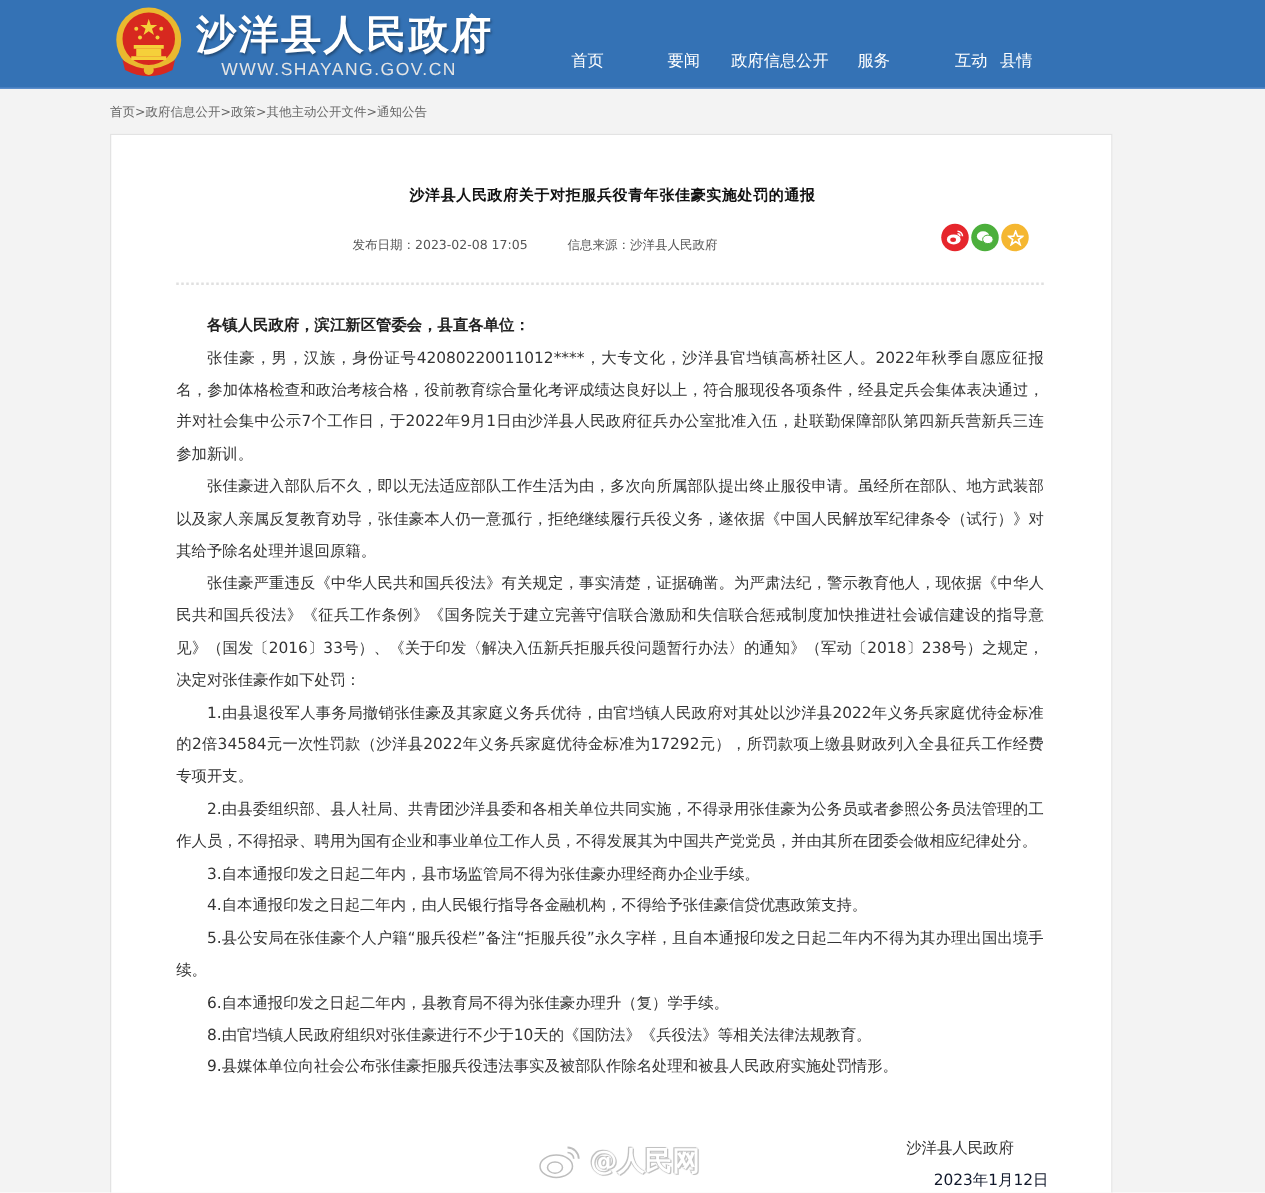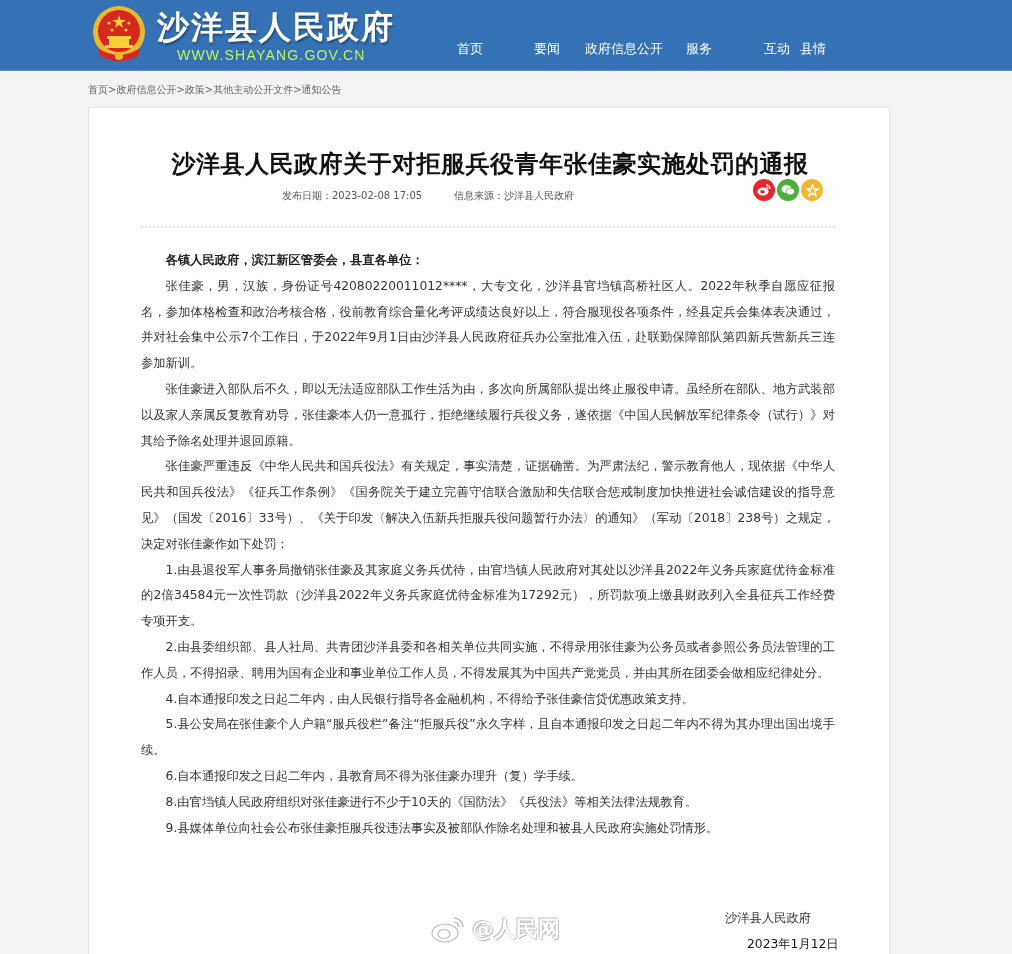--- a/index.html
+++ b/index.html
@@ -19,37 +19,37 @@
     position: absolute; left: 90px; top: 4px; width: 58px; height: 62px;
   }
   .site-title {
     position: absolute; left: 157px; top: 6px;
     font-size: 32px; font-weight: bold; color: #fff; letter-spacing: 2px;
     text-shadow: 1px 2px 2px rgba(0,0,0,0.35);
     font-family: "DejaVu Sans", sans-serif;
   }
   .site-url {
     position: absolute; left: 177px; top: 47px;
-    font-size: 14px; color: #bef264; letter-spacing: 1.2px;
+    font-size: 14px; color: #e5e5e5; letter-spacing: 1.2px;
     font-family: "Liberation Sans", sans-serif;
   }
   .nav { position: absolute; top: 40px; left: 0; height: 20px; }
   .nav-item {
     position: absolute; top: 0; font-size: 13px; color: #fff; white-space: nowrap; cursor: pointer;
   }
   .breadcrumb {
     position: absolute; left: 88px; top: 83px; font-size: 10px; color: #666; white-space: nowrap;
   }
   .card {
     position: absolute; left: 88px; top: 107px; width: 802px; height: 860px;
     background: #fff; border: 1px solid #e3e3e3;
   }
   .article-title {
     position: absolute; left: 0; top: 40px; width: 802px; text-align: center;
-    font-size: 24px; font-weight: bold; color: #111; letter-spacing: 0.5px;
+    font-size: 12px; font-weight: bold; color: #111; letter-spacing: 0.5px;
   }
   .meta {
     position: absolute; top: 81px; font-size: 10px; color: #555; white-space: nowrap;
   }
   .share { position: absolute; top: 71px; left: 664px; display: flex; gap: 2px; }
   .share-btn {
     width: 22px; height: 22px; border-radius: 50%; display: flex; align-items: center; justify-content: center;
     cursor: pointer;
   }
   .divider {
@@ -146,20 +146,21 @@
 
   <div class="divider"></div>
 
   <div class="content">
     <p class="salute">各镇人民政府，滨江新区管委会，县直各单位：</p>
     <p>张佳豪，男，汉族，身份证号42080220011012****，大专文化，沙洋县官垱镇高桥社区人。2022年秋季自愿应征报名，参加体格检查和政治考核合格，役前教育综合量化考评成绩达良好以上，符合服现役各项条件，经县定兵会集体表决通过，并对社会集中公示7个工作日，于2022年9月1日由沙洋县人民政府征兵办公室批准入伍，赴联勤保障部队第四新兵营新兵三连参加新训。</p>
     <p>张佳豪进入部队后不久，即以无法适应部队工作生活为由，多次向所属部队提出终止服役申请。虽经所在部队、地方武装部以及家人亲属反复教育劝导，张佳豪本人仍一意孤行，拒绝继续履行兵役义务，遂依据《中国人民解放军纪律条令（试行）》对其给予除名处理并退回原籍。</p>
     <p>张佳豪严重违反《中华人民共和国兵役法》有关规定，事实清楚，证据确凿。为严肃法纪，警示教育他人，现依据《中华人民共和国兵役法》《征兵工作条例》《国务院关于建立完善守信联合激励和失信联合惩戒制度加快推进社会诚信建设的指导意见》（国发〔2016〕33号）、《关于印发〈解决入伍新兵拒服兵役问题暂行办法〉的通知》（军动〔2018〕238号）之规定，决定对张佳豪作如下处罚：</p>
     <p>1.由县退役军人事务局撤销张佳豪及其家庭义务兵优待，由官垱镇人民政府对其处以沙洋县2022年义务兵家庭优待金标准的2倍34584元一次性罚款（沙洋县2022年义务兵家庭优待金标准为17292元），所罚款项上缴县财政列入全县征兵工作经费专项开支。</p>
     <p>2.由县委组织部、县人社局、共青团沙洋县委和各相关单位共同实施，不得录用张佳豪为公务员或者参照公务员法管理的工作人员，不得招录、聘用为国有企业和事业单位工作人员，不得发展其为中国共产党党员，并由其所在团委会做相应纪律处分。</p>
+    <p>3.自本通报印发之日起二年内，县市场监管局不得为张佳豪办理经商办企业手续。</p>
     <p>4.自本通报印发之日起二年内，由人民银行指导各金融机构，不得给予张佳豪信贷优惠政策支持。</p>
     <p>5.县公安局在张佳豪个人户籍“服兵役栏”备注“拒服兵役”永久字样，且自本通报印发之日起二年内不得为其办理出国出境手续。</p>
     <p>6.自本通报印发之日起二年内，县教育局不得为张佳豪办理升（复）学手续。</p>
     <p>8.由官垱镇人民政府组织对张佳豪进行不少于10天的《国防法》《兵役法》等相关法律法规教育。</p>
     <p>9.县媒体单位向社会公布张佳豪拒服兵役违法事实及被部队作除名处理和被县人民政府实施处罚情形。</p>
   </div>
 
   <div class="signature">沙洋县人民政府</div>
   <div class="sign-date">2023年1月12日</div>
 </div>

